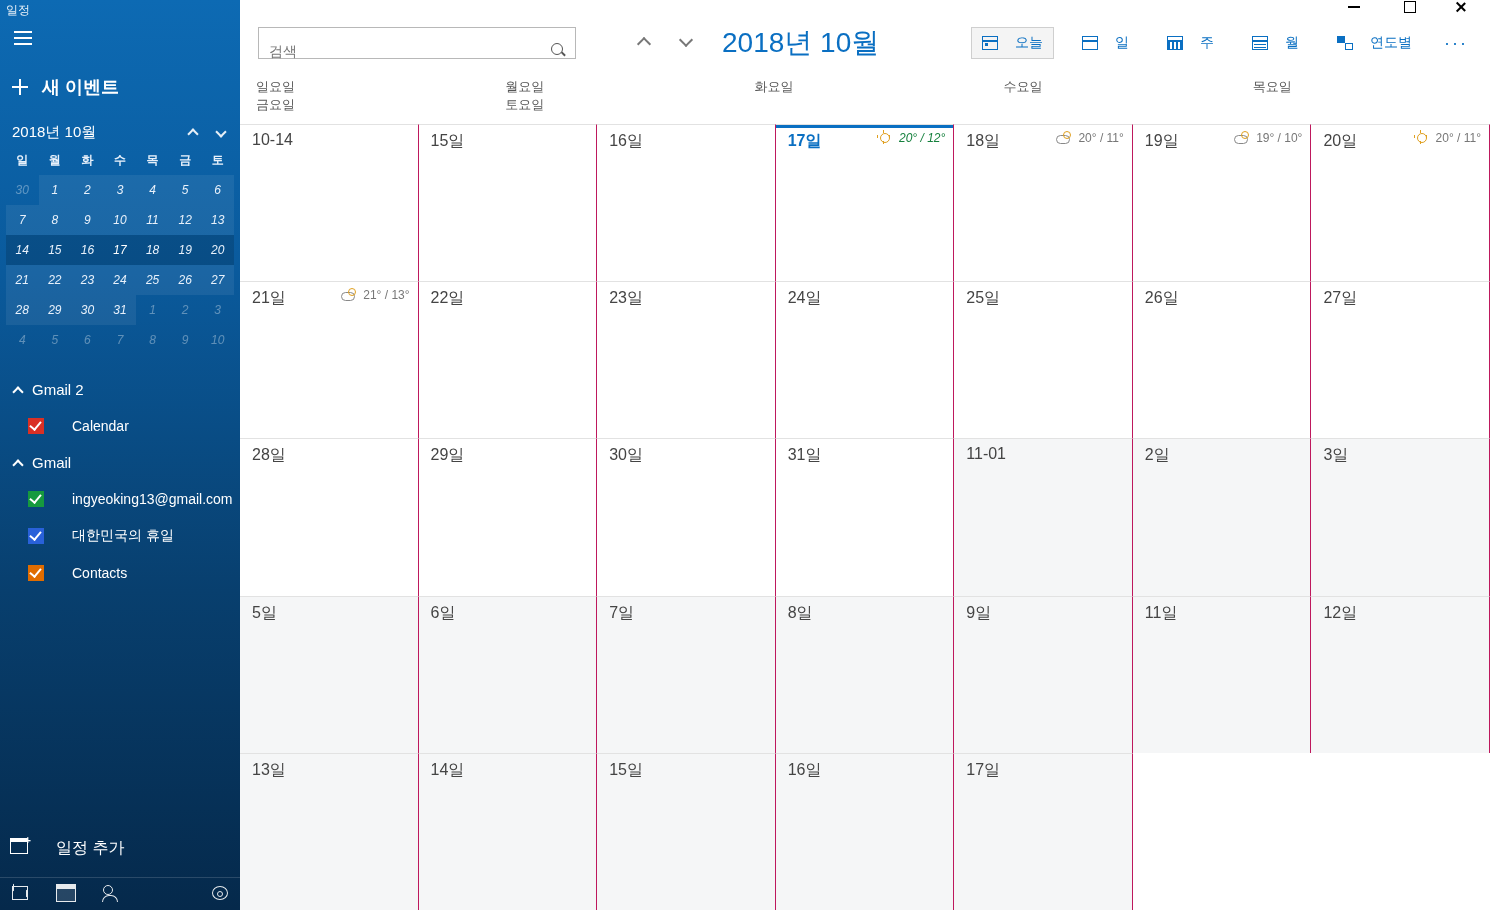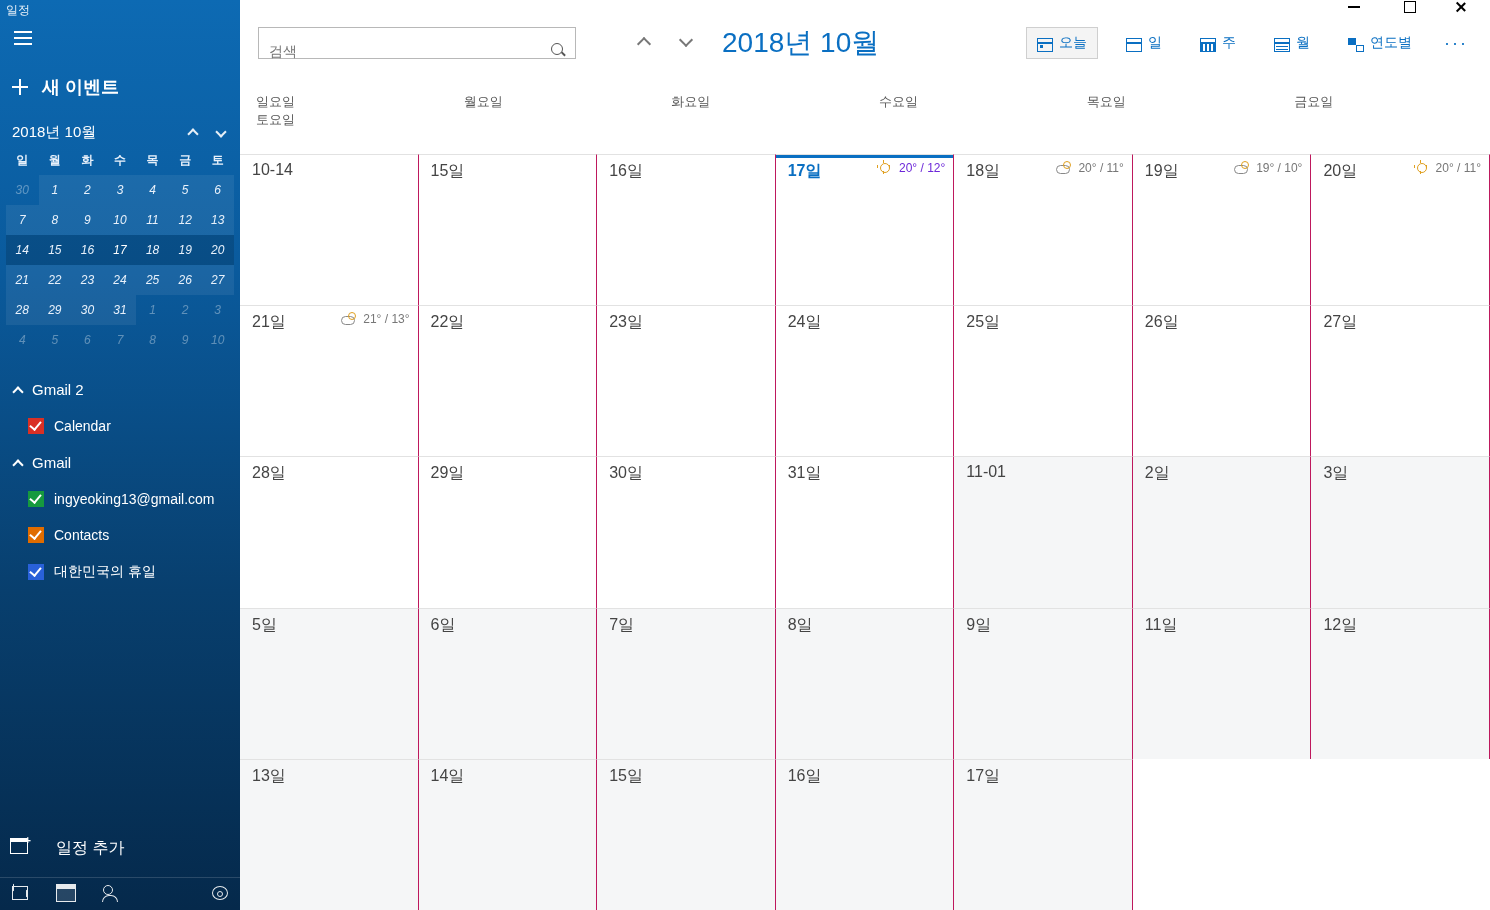--- a/index.html
+++ b/index.html
@@ -68,21 +68,21 @@
 .acct-head {
   display: flex; align-items: center; gap: 8px;
   padding: 10px 2px; font-size: 15px;
 }
 .chev-up { width: 12px; height: 8px; position: relative; }
 .chev-up::before {
   content: ""; position: absolute; left: 2px; top: 2px; width: 6px; height: 6px;
   border-left: 2px solid #fff; border-top: 2px solid #fff; transform: rotate(45deg);
 }
 .cal-item {
-  display: flex; align-items: center; gap: 10px;
+  display: flex; align-items: center; gap: 28px;
   padding: 10px 2px 10px 18px; font-size: 14px;
 }
 .chk {
   width: 16px; height: 16px; border: 1.5px solid #fff; position: relative; flex: 0 0 16px;
 }
 .chk.red    { background: #d93025; border-color: #d93025; }
 .chk.green  { background: #169a3e; border-color: #169a3e; }
 .chk.orange { background: #e06c00; border-color: #e06c00; }
 .chk.blue   { background: #2961d9; border-color: #2961d9; }
 .chk::after {
@@ -149,57 +149,57 @@
   border-left:2px solid #777; border-top:2px solid #777; transform: rotate(45deg);
 }
 .nav-arrow.down::before {
   content:""; position:absolute; left:7px; top:4px; width:8px; height:8px;
   border-right:2px solid #777; border-bottom:2px solid #777; transform: rotate(45deg);
 }
 .current-month { font-size:28px; color:#0a6fc2; font-weight:400; margin-left:6px; }
 .toolbar-spacer { flex:1; }
 
 .view-btn {
-  display:flex; align-items:flex-end; gap:6px;
+  display:flex; align-items:center; gap:17px;
   padding:6px 10px; font-size:14px; color:#0a6fc2;
 }
 .view-btn.active { border:1px solid #cfcfcf; background:#f4f4f4; color:#0a6fc2; }
 .vb-ic { width:16px; height:14px; border:1.5px solid #0a6fc2; position:relative; }
 .vb-ic::before { content:""; position:absolute; left:0; right:0; top:3px; height:1.5px; background:#0a6fc2; }
 .vb-today::after { content:""; position:absolute; left:2px; top:6px; width:3px; height:3px; background:#0a6fc2; }
 .vb-week::after  { content:""; position:absolute; left:0; top:3px; bottom:0; width:1.5px; background:#0a6fc2; box-shadow:4px 0 #0a6fc2, 8px 0 #0a6fc2, 12px 0 #0a6fc2; }
 .vb-month::after { content:""; position:absolute; inset:4px 1px 1px 1px;
   background: repeating-linear-gradient(#0a6fc2 0 1px, transparent 1px 3px); }
 .vb-year { border:none; }
 .vb-year::before, .vb-year::after { content:""; position:absolute; width:6px; height:5px; border:1.5px solid #0a6fc2; }
 .vb-year::before { left:0; top:0; } .vb-year::after { right:0; bottom:0; }
 .dots { font-size:18px; color:#0a6fc2; letter-spacing:2px; padding:0 4px; }
 
 
 .dow-row {
-  display:grid; grid-template-columns: repeat(6, 1fr);
-  padding: 4px 0 8px; margin: 17px 2px;
+  display:grid; grid-template-columns: repeat(5, 1fr);
+  padding: 4px 0 8px; margin: 2px 2px;
 }
 .dow-cell { font-size:13px; color:#555; padding-left:14px; }
 
 
 .month-grid { flex:1; display:grid; grid-template-columns: repeat(7, 1fr); grid-template-rows: repeat(5, 1fr); }
 .day-cell {
   border-top:1px solid #e2e2e2; border-right:1px solid #be185d;
   padding:6px 10px 4px 12px; position:relative; color:#555; background:#fff;
 }
 .day-cell.dim { background:#f5f6f7; }
 .day-cell .num { font-size:16px; color:#444; }
 .day-cell.today .num { color:#0a6fc2; font-weight:700; }
 .day-cell.today { box-shadow: inset 0 3px 0 #0a6fc2; }
 .weather {
   position:absolute; top:6px; right:8px; display:flex; align-items:center; gap:6px;
   font-size:12px; color:#777;
 }
-.day-cell.today .weather { color:#6d28d9; }
+.day-cell.today .weather { color:#15803d;font-style:italic; }
 .w-ic { width:16px; height:14px; position:relative; }
 .w-sun::before { content:""; position:absolute; left:3px; top:2px; width:8px; height:8px; border:1.5px solid #e0a020; border-radius:50%; }
 .w-sun::after  { content:""; position:absolute; left:6px; top:-1px; width:1.5px; height:3px; background:#e0a020;
   box-shadow: 0 11px #e0a020, -6px 5px #e0a020, 6px 5px #e0a020; }
 .w-pc::before { content:""; position:absolute; left:0; top:4px; width:12px; height:7px; border:1.5px solid #888; border-radius:6px; }
 .w-pc::after  { content:""; position:absolute; left:7px; top:0; width:6px; height:6px; border:1.5px solid #e0a020; border-radius:50%; }
 
 </style>
 </head>
 <body>
@@ -290,26 +290,26 @@
       </div>
       <div class="acct-head">
         <span class="chev-up"></span>
         <span>Gmail</span>
       </div>
       <div class="cal-item">
         <span class="chk green"></span>
         <span>ingyeoking13@gmail.com</span>
       </div>
       <div class="cal-item">
+        <span class="chk blue"></span>
+        <span>대한민국의 휴일</span>
+      </div>
+      <div class="cal-item">
         <span class="chk orange"></span>
         <span>Contacts</span>
-      </div>
-      <div class="cal-item">
-        <span class="chk blue"></span>
-        <span>대한민국의 휴일</span>
       </div>
     </div>
 
   <div class="sidebar-spacer"></div>
 
   <div class="add-cal">
     <span class="cal-plus-icon"></span>
     <span>일정 추가</span>
   </div>
 

